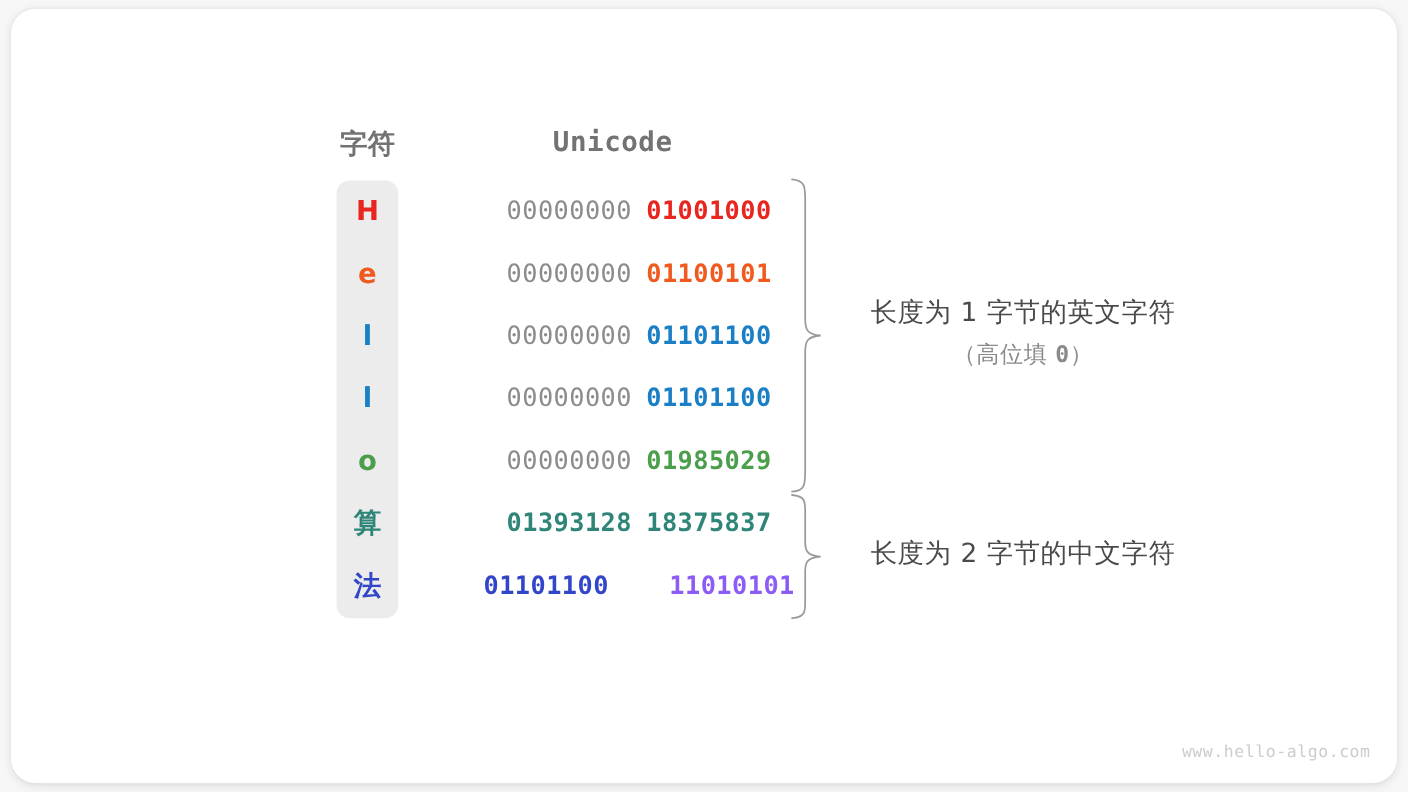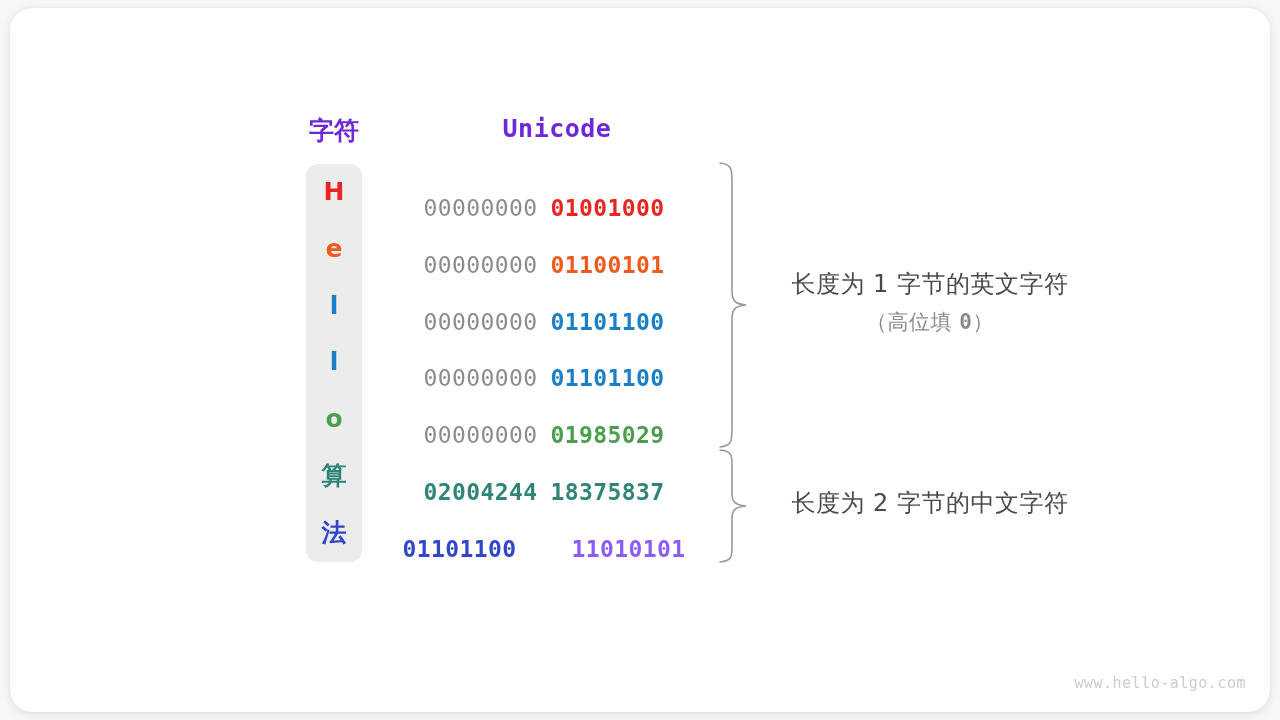--- a/index.html
+++ b/index.html
@@ -30,21 +30,21 @@
     left: 0;
     top: 0;
     width: 1280px;
     height: 720px;
   }
 
   
   .col-header {
     position: absolute;
     font-weight: bold;
-    color: #6d28d9;
+    color: #737373;
     text-align: center;
     white-space: nowrap;
   }
   #header-char {
     left: 274px;
     top: 114px;
     width: 120px;
     font-size: 25px;
     font-family: "DejaVu Sans", sans-serif;
   }
@@ -83,29 +83,30 @@
     height: 56px;
     line-height: 56px;
     text-align: center;
     font-size: 25px;
     font-weight: bold;
     font-family: "DejaVu Sans", sans-serif;
   }
   .row .bits {
     position: absolute;
     left: 56px;
-    top: 16px;
+    top: 0;
     width: 364px;
     height: 56px;
     line-height: 56px;
     text-align: center;
     font-family: "DejaVu Sans Mono", monospace;
     font-size: 23px;
     letter-spacing: 0.4px;
     white-space: nowrap;
+    padding-left: 37px;
   }
   .row .bits .hi { font-weight: normal; }
   .row .bits .lo { font-weight: bold; }
   .row .bits .sep { display: inline-block; width: 13px; }
 
   
   .brace {
     position: absolute;
   }
   .brace svg { display: block; }
@@ -183,21 +184,21 @@
       <div class="row" style="top: 334.4px;">
         <div class="char" style="color: rgb(26, 127, 196);">l</div>
         <div class="bits"><span class="hi" style="color: rgb(140, 140, 140);">00000000</span><span class="sep"></span><span class="lo" style="color: rgb(26, 127, 196);">01101100</span></div>
       </div>
       <div class="row" style="top: 391.2px;">
         <div class="char" style="color: rgb(75, 158, 75);">o</div>
         <div class="bits"><span class="hi" style="color: rgb(140, 140, 140);">00000000</span><span class="sep"></span><span class="lo" style="color: rgb(75, 158, 75);">01985029</span></div>
       </div>
       <div class="row" style="top: 448px;">
         <div class="char" style="color: rgb(47, 133, 119);">算</div>
-        <div class="bits"><span class="hi" style="color: rgb(47, 133, 119); font-weight: bold;">02004244</span><span class="sep"></span><span class="lo" style="color: rgb(47, 133, 119);">18375837</span></div>
+        <div class="bits"><span class="hi" style="color: rgb(47, 133, 119); font-weight: bold;">01393128</span><span class="sep"></span><span class="lo" style="color: rgb(47, 133, 119);">18375837</span></div>
       </div>
       <div class="row" style="top: 504.8px;">
         <div class="char" style="color: rgb(49, 70, 201);">法</div>
         <div class="bits"><span class="hi" style="color: rgb(49, 70, 201); font-weight: bold;">01101100</span><span class="sep"></span><span class="lo" style="color: #8b5cf6; margin-left: 42px;">11010101</span></div>
       </div>
     </div>
 
   <div class="brace" id="brace-1" style="left:716px; top:160px;">
     <svg width="34" height="290" viewBox="0 0 34 290">
       <path d="M 4 3

